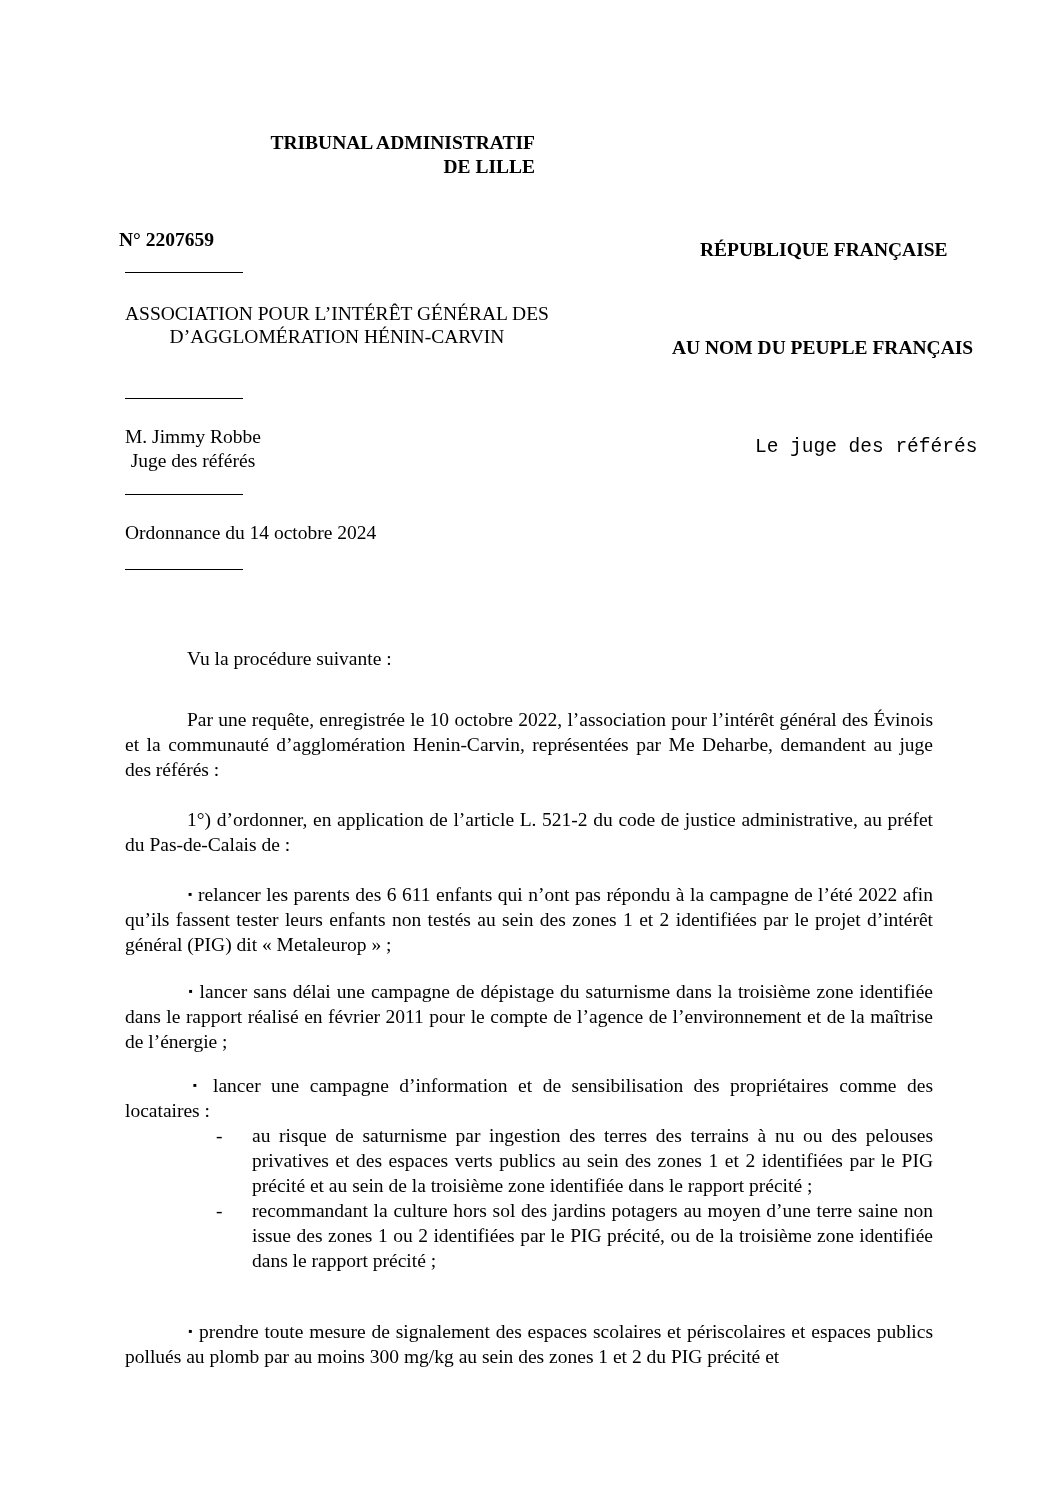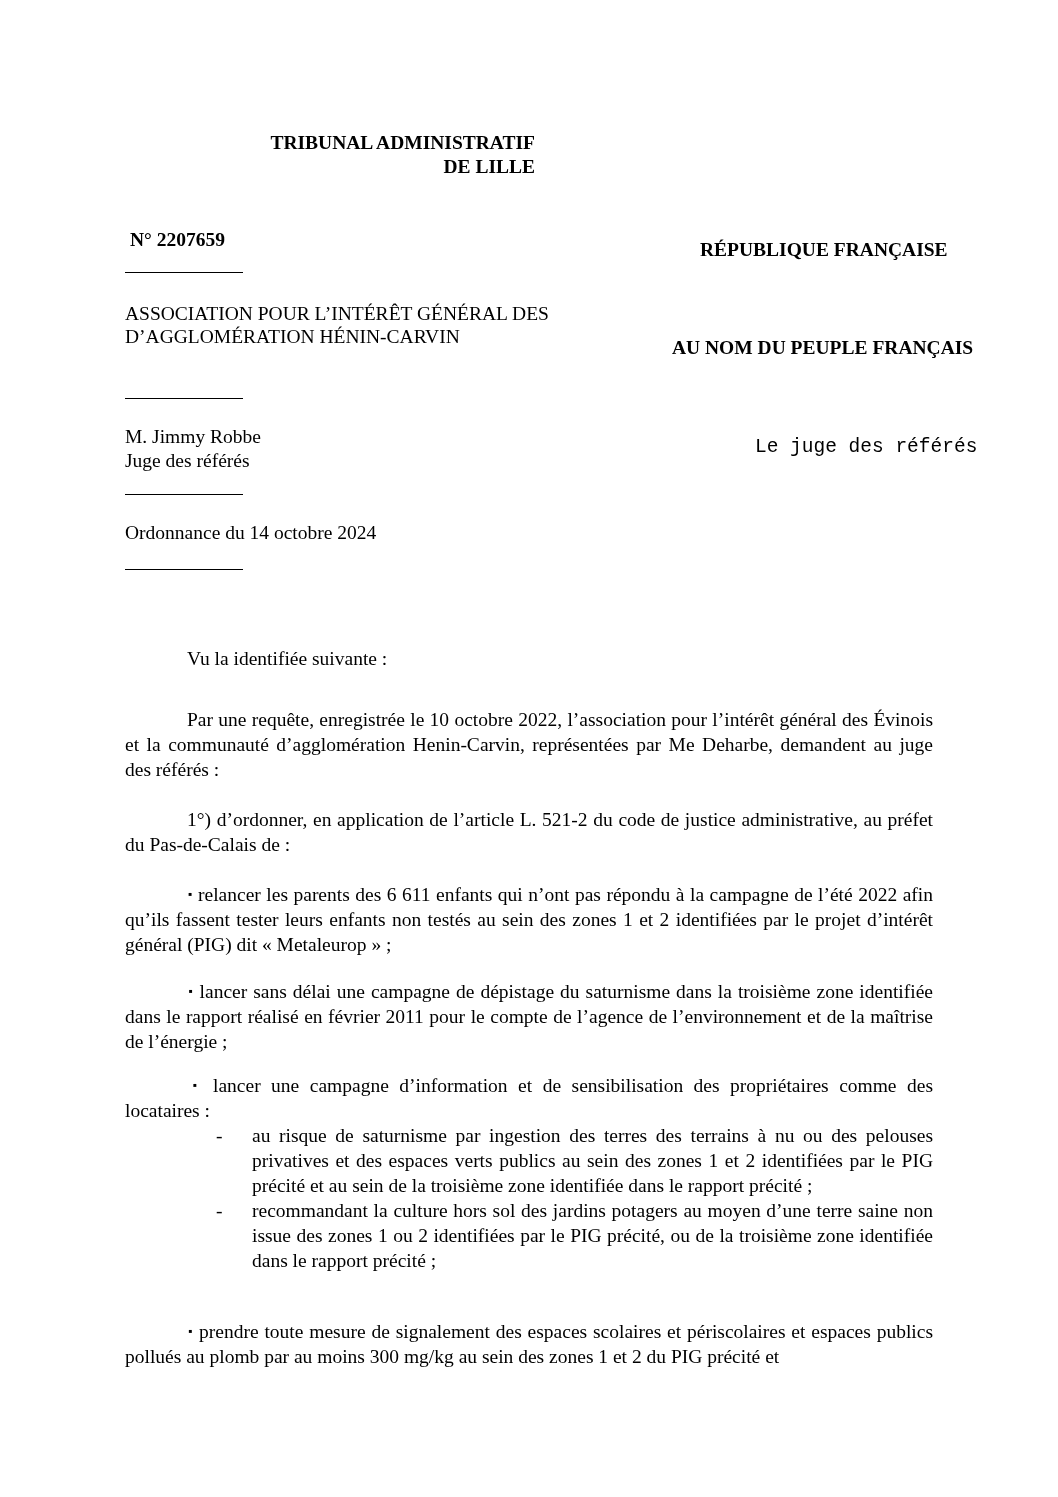--- a/index.html
+++ b/index.html
@@ -1,38 +1,38 @@
 <!DOCTYPE html>
 <html><head>
 <meta charset="utf-8">
 <style>
   html, body { margin: 0; padding: 0; background: #ffffff; }
   body { width: 1058px; height: 1497px; position: relative; overflow: hidden;
          font-family: "Liberation Serif", "DejaVu Serif", serif; color: #000; font-size: 19.5px; }
   .abs { position: absolute; }
   .bold { font-weight: bold; }
   .rule { position: absolute; left: 125px; width: 118px; height: 0; border-top: 1px solid #000; }
-  .left-block { position: absolute; left: 125px; line-height: 22px; }
+  .left-block { position: absolute; left: 125px; line-height: 22px; text-align: center; }
   .center { text-align: right; }
   .para { position: absolute; left: 125px; width: 808px; line-height: 25px; text-align: justify; }
   .para .ind { display: inline-block; width: 62px; }
   .bullet-dot { font-size: 12px; vertical-align: 3px; }
   .dash-list { position: absolute; left: 216px; width: 717px; line-height: 25px; }
   .dash-item { position: relative; padding-left: 36px; text-align: justify; }
   .dash-item .dash { position: absolute; left: 0; top: 0; }
 </style>
 </head>
 <body>
 
 <div class="abs bold center" style="left:190px; top:131px; width:345px; line-height:24px;">
   <div>TRIBUNAL ADMINISTRATIF</div>
   <div>DE LILLE</div>
 </div>
 
-<div class="abs bold" style="left:130px; top:229px;">N° 2207659</div>
+<div class="abs bold" style="left:119px; top:229px;">N° 2207659</div>
 <div class="rule" style="top:272px;"></div>
 
 <div class="abs bold" style="left:700px; top:239px;">RÉPUBLIQUE FRANÇAISE</div>
 
 <div class="left-block" style="top:302px; line-height:23px;">
   <div>ASSOCIATION POUR L’INTÉRÊT GÉNÉRAL DES</div>
   <div>D’AGGLOMÉRATION HÉNIN-CARVIN</div>
 </div>
 
 <div class="abs bold" style="left:672px; top:337px;">AU NOM DU PEUPLE FRANÇAIS</div>
@@ -46,21 +46,21 @@
 
 <div class="abs" style="left:755px; top:436px;font-family:Liberation Mono, monospace;">Le juge des référés</div>
 
 <div class="rule" style="top:494px;"></div>
 
 <div class="abs" style="left:125px; top:522px;">Ordonnance du 14 octobre 2024</div>
 
 <div class="rule" style="top:569px;"></div>
 
 <div class="para" style="top:646px;">
-  <span class="ind"></span><span>Vu la identifiée suivante :</span>
+  <span class="ind"></span><span>Vu la procédure suivante :</span>
 </div>
 
 <div class="para" style="top:707px;">
   <span class="ind"></span><span>Par une requête, enregistrée le 10 octobre 2022, l’association pour l’intérêt général des Évinois et la communauté d’agglomération Henin-Carvin, représentées par Me Deharbe, demandent au juge des référés :</span>
 </div>
 
 <div class="para" style="top:807px;">
   <span class="ind"></span><span>1°) d’ordonner, en application de l’article L. 521-2 du code de justice administrative, au préfet du Pas-de-Calais de :</span>
 </div>
 

